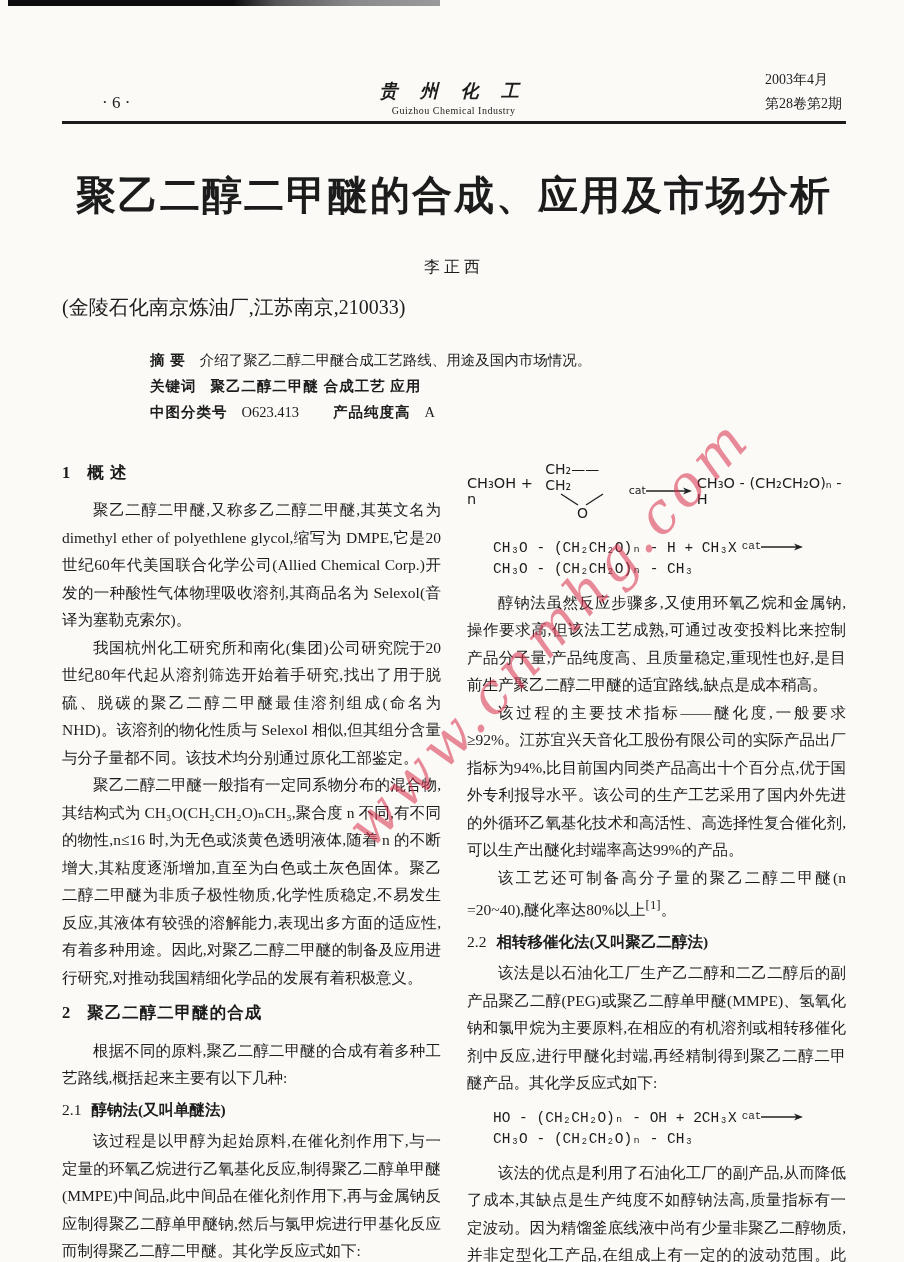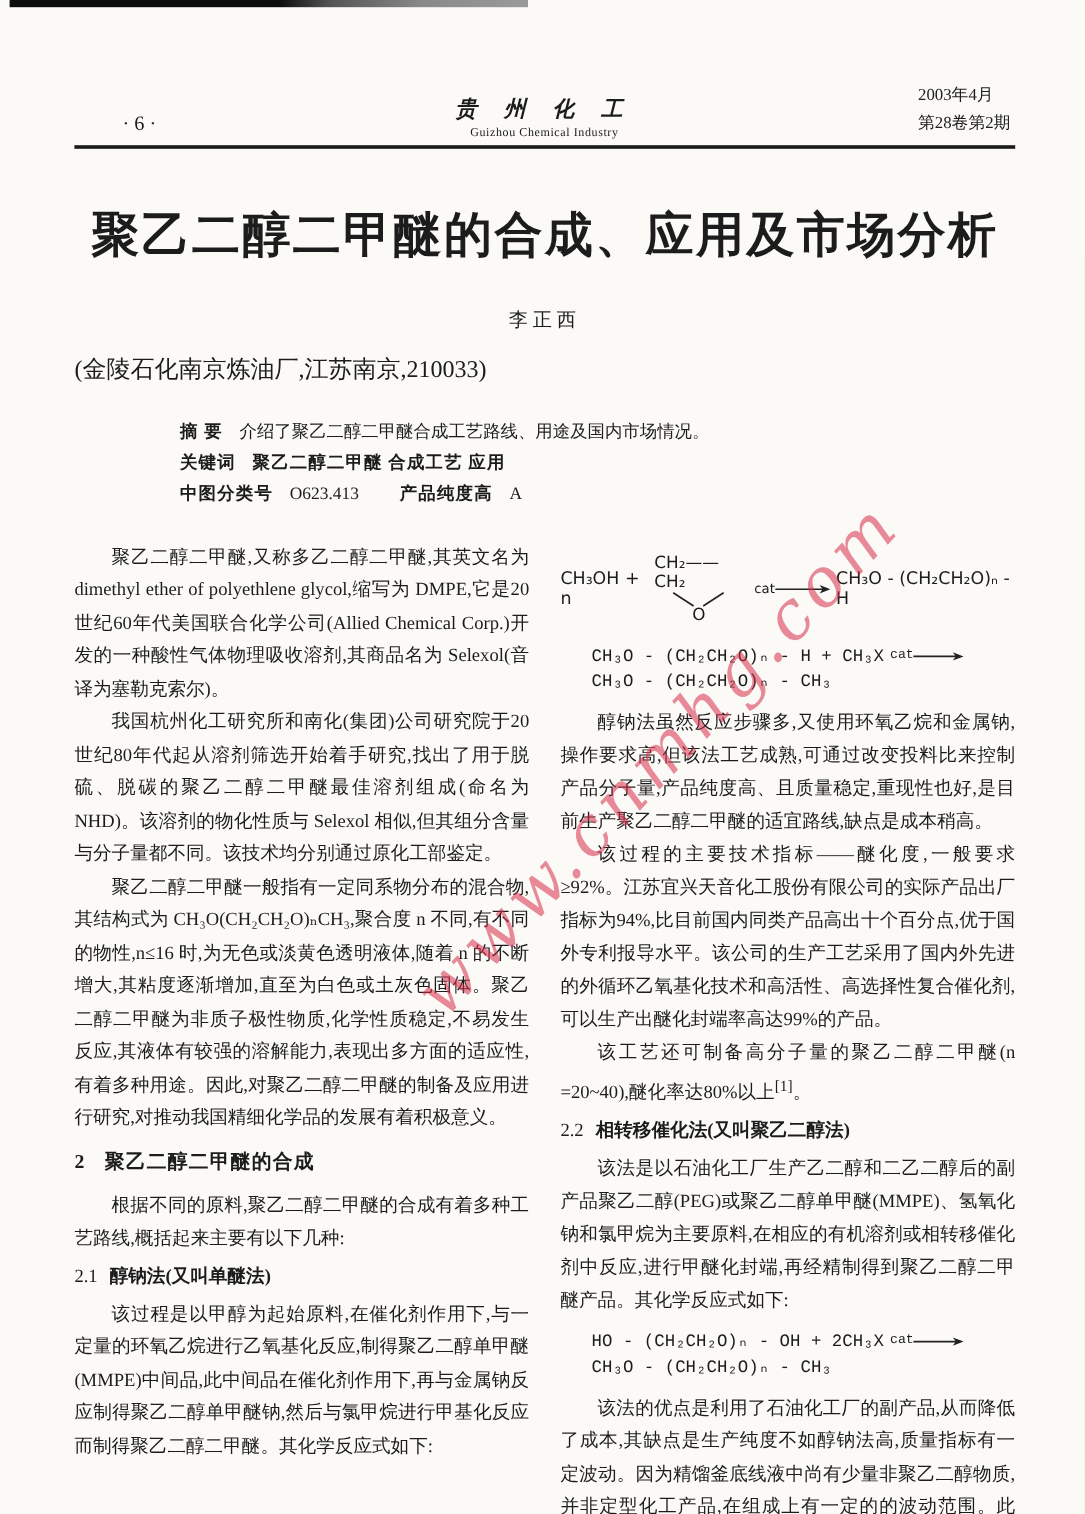--- a/index.html
+++ b/index.html
@@ -101,20 +101,21 @@
         <span class="lbl">关键词</span><span class="kw">聚乙二醇二甲醚  合成工艺  应用</span>
       </div>
       <div class="abs-line">
         <span class="lbl">中图分类号</span><span>O623.413</span><span class="lbl lbl2">产品纯度高</span><span>A</span>
       </div>
     </div>
 
     <div class="columns">
 
       <div class="col">
+        <h3 class="sec"><span class="sec-num">1</span><span>概  述</span></h3>
         <p>聚乙二醇二甲醚,又称多乙二醇二甲醚,其英文名为 dimethyl ether of polyethlene glycol,缩写为 DMPE,它是20世纪60年代美国联合化学公司(Allied Chemical Corp.)开发的一种酸性气体物理吸收溶剂,其商品名为 Selexol(音译为塞勒克索尔)。</p>
         <p>我国杭州化工研究所和南化(集团)公司研究院于20世纪80年代起从溶剂筛选开始着手研究,找出了用于脱硫、脱碳的聚乙二醇二甲醚最佳溶剂组成(命名为 NHD)。该溶剂的物化性质与 Selexol 相似,但其组分含量与分子量都不同。该技术均分别通过原化工部鉴定。</p>
         <p>聚乙二醇二甲醚一般指有一定同系物分布的混合物,其结构式为 CH₃O(CH₂CH₂O)ₙCH₃,聚合度 n 不同,有不同的物性,n≤16 时,为无色或淡黄色透明液体,随着 n 的不断增大,其粘度逐渐增加,直至为白色或土灰色固体。聚乙二醇二甲醚为非质子极性物质,化学性质稳定,不易发生反应,其液体有较强的溶解能力,表现出多方面的适应性,有着多种用途。因此,对聚乙二醇二甲醚的制备及应用进行研究,对推动我国精细化学品的发展有着积极意义。</p>
         <h3 class="sec"><span class="sec-num">2</span><span>聚乙二醇二甲醚的合成</span></h3>
         <p>根据不同的原料,聚乙二醇二甲醚的合成有着多种工艺路线,概括起来主要有以下几种:</p>
         <h4 class="subsec"><span>2.1</span><span class="sub-t">醇钠法(又叫单醚法)</span></h4>
         <p>该过程是以甲醇为起始原料,在催化剂作用下,与一定量的环氧乙烷进行乙氧基化反应,制得聚乙二醇单甲醚(MMPE)中间品,此中间品在催化剂作用下,再与金属钠反应制得聚乙二醇单甲醚钠,然后与氯甲烷进行甲基化反应而制得聚乙二醇二甲醚。其化学反应式如下:</p>
       </div>
 
       <div class="col">

